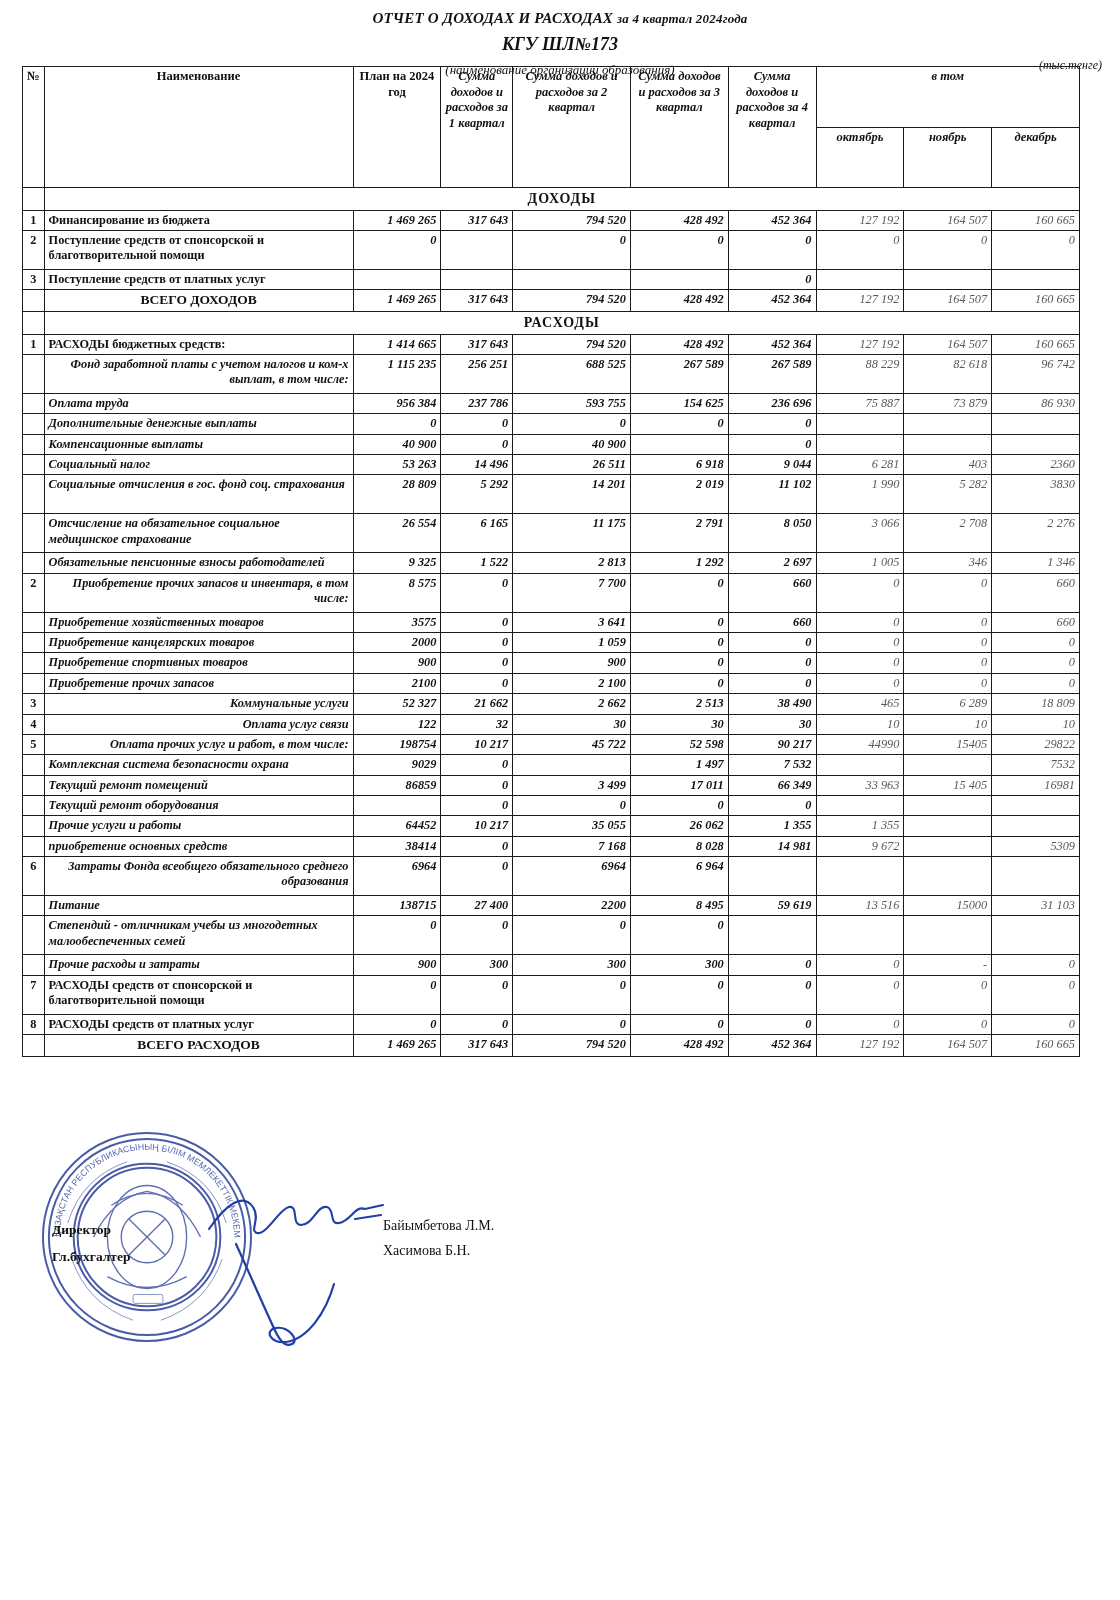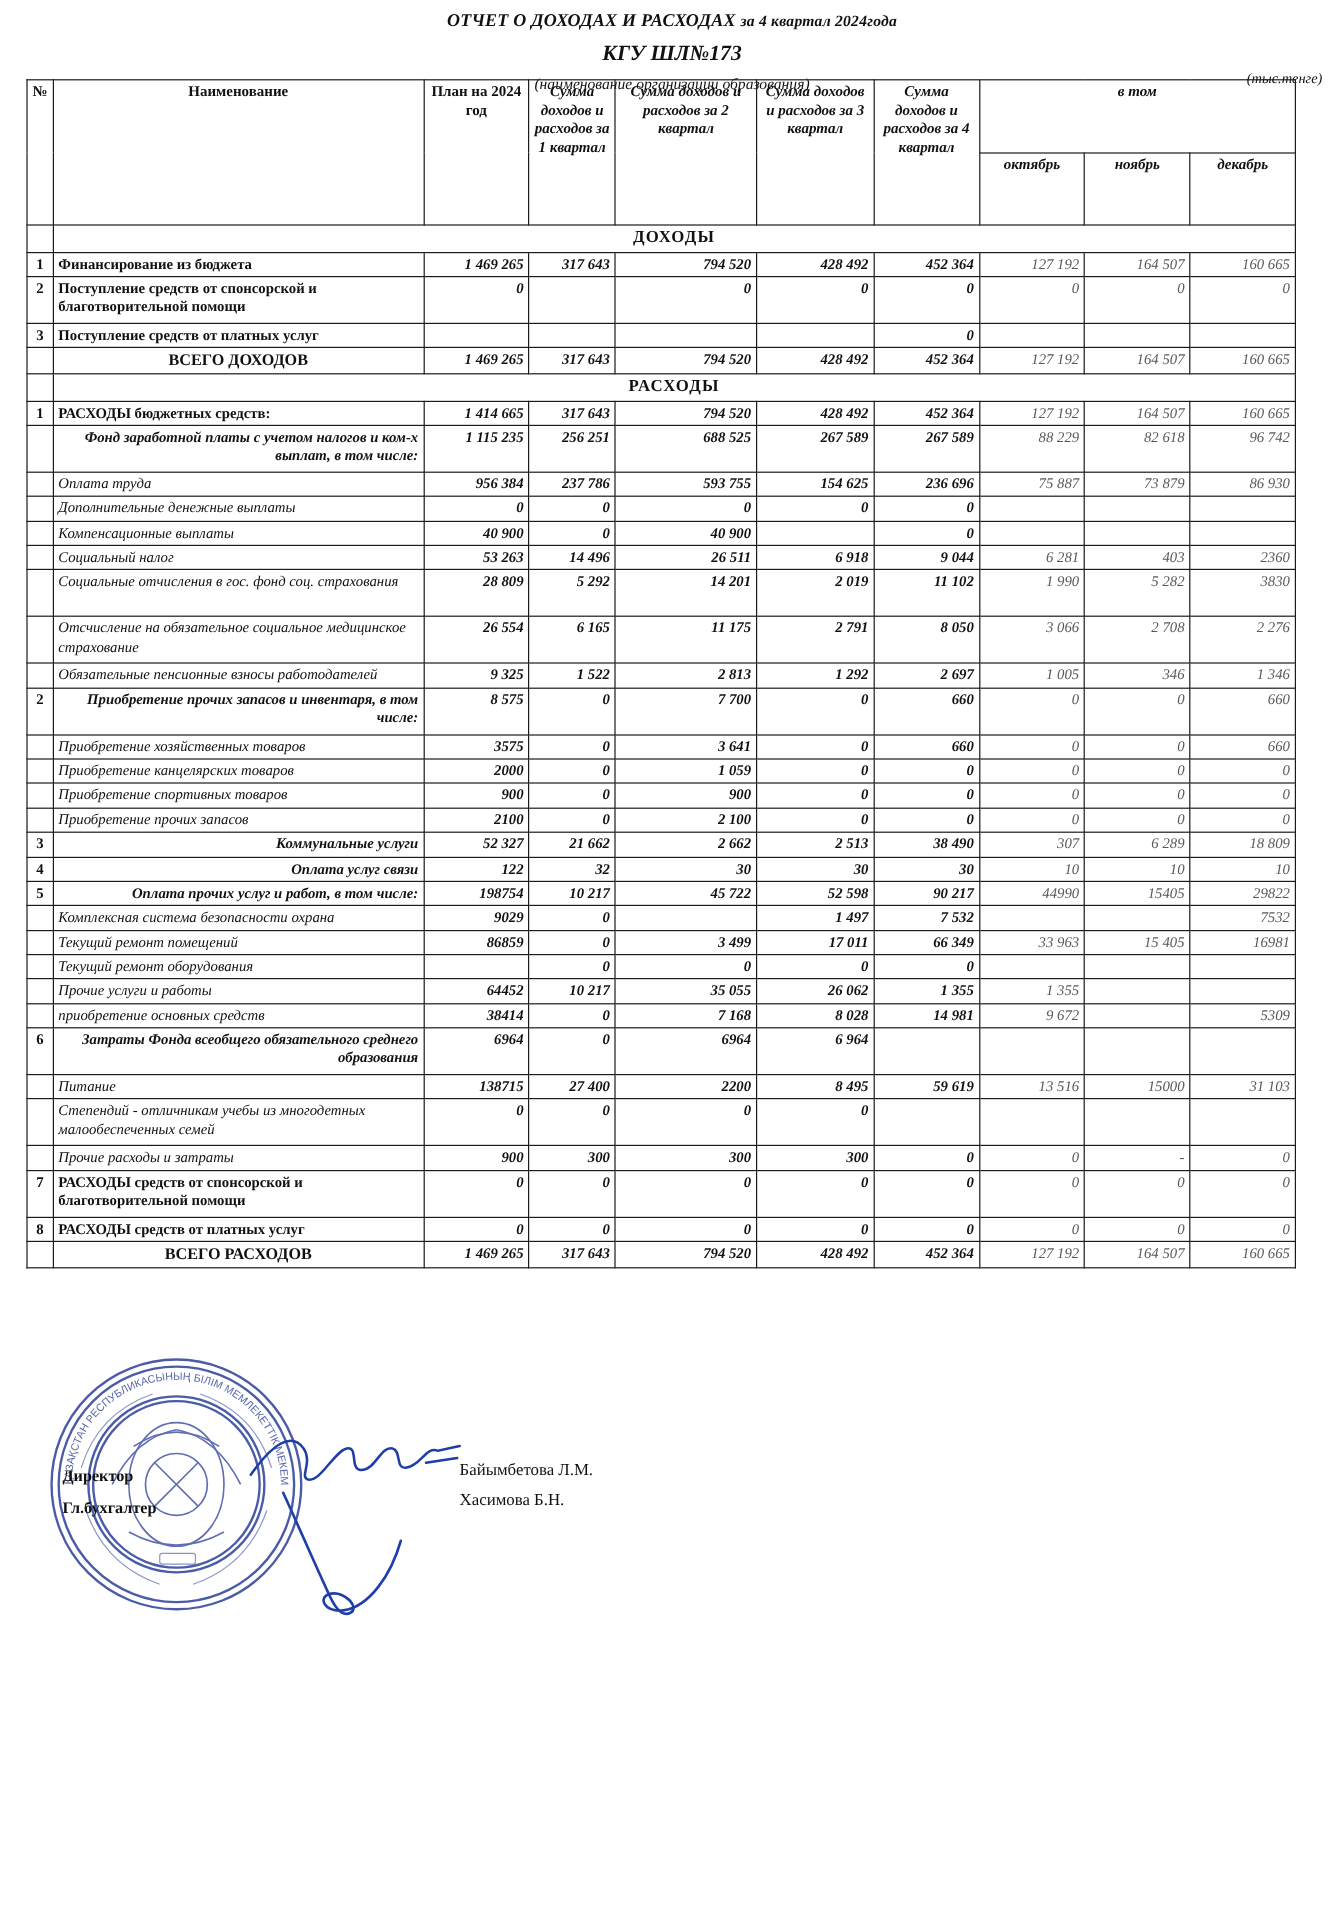--- a/index.html
+++ b/index.html
@@ -52,21 +52,21 @@
   .hd-tall{height:116px;}
 
   .num{text-align:right;font-style:italic;font-weight:bold;white-space:nowrap;}
   .num.faint{font-weight:normal;color:#595959;}
   .sect{
     text-align:center;font-weight:bold;font-size:14px;font-style:normal;
     letter-spacing:1px;padding:4px 0;
   }
   .lbl-b{font-weight:bold;font-style:normal;margin-top:15px;}
   .lbl-bi{font-weight:bold;font-style:italic;text-align:right;}
-  .lbl-i{font-style:italic;padding-left:7px;}
+  .lbl-i{font-style:italic;padding-left:7px;font-weight:bold;}
   .total{text-align:center;font-weight:bold;font-size:13.5px;font-style:normal;}
   .rnum{text-align:center;font-weight:bold;}
   .h2{height:34px;}
 
   
   .footer{position:absolute;left:52px;top:1222px;font-size:13.5px;}
   .foot-line{font-weight:bold;margin-bottom:11px;}
   .names{position:absolute;left:358px;top:1218px;font-size:14px;margin-left:25px;}
   .names div{margin-bottom:9px;}
 
@@ -347,21 +347,21 @@
           <td class="num faint">0</td>
         </tr>
         <tr>
           <td class="rnum">3</td>
           <td class="lbl-bi">Коммунальные услуги</td>
           <td class="num">52 327</td>
           <td class="num">21 662</td>
           <td class="num">2 662</td>
           <td class="num">2 513</td>
           <td class="num">38 490</td>
-          <td class="num faint">307</td>
+          <td class="num faint">465</td>
           <td class="num faint">6 289</td>
           <td class="num faint">18 809</td>
         </tr>
         <tr>
           <td class="rnum">4</td>
           <td class="lbl-bi">Оплата услуг связи</td>
           <td class="num">122</td>
           <td class="num">32</td>
           <td class="num">30</td>
           <td class="num">30</td>

